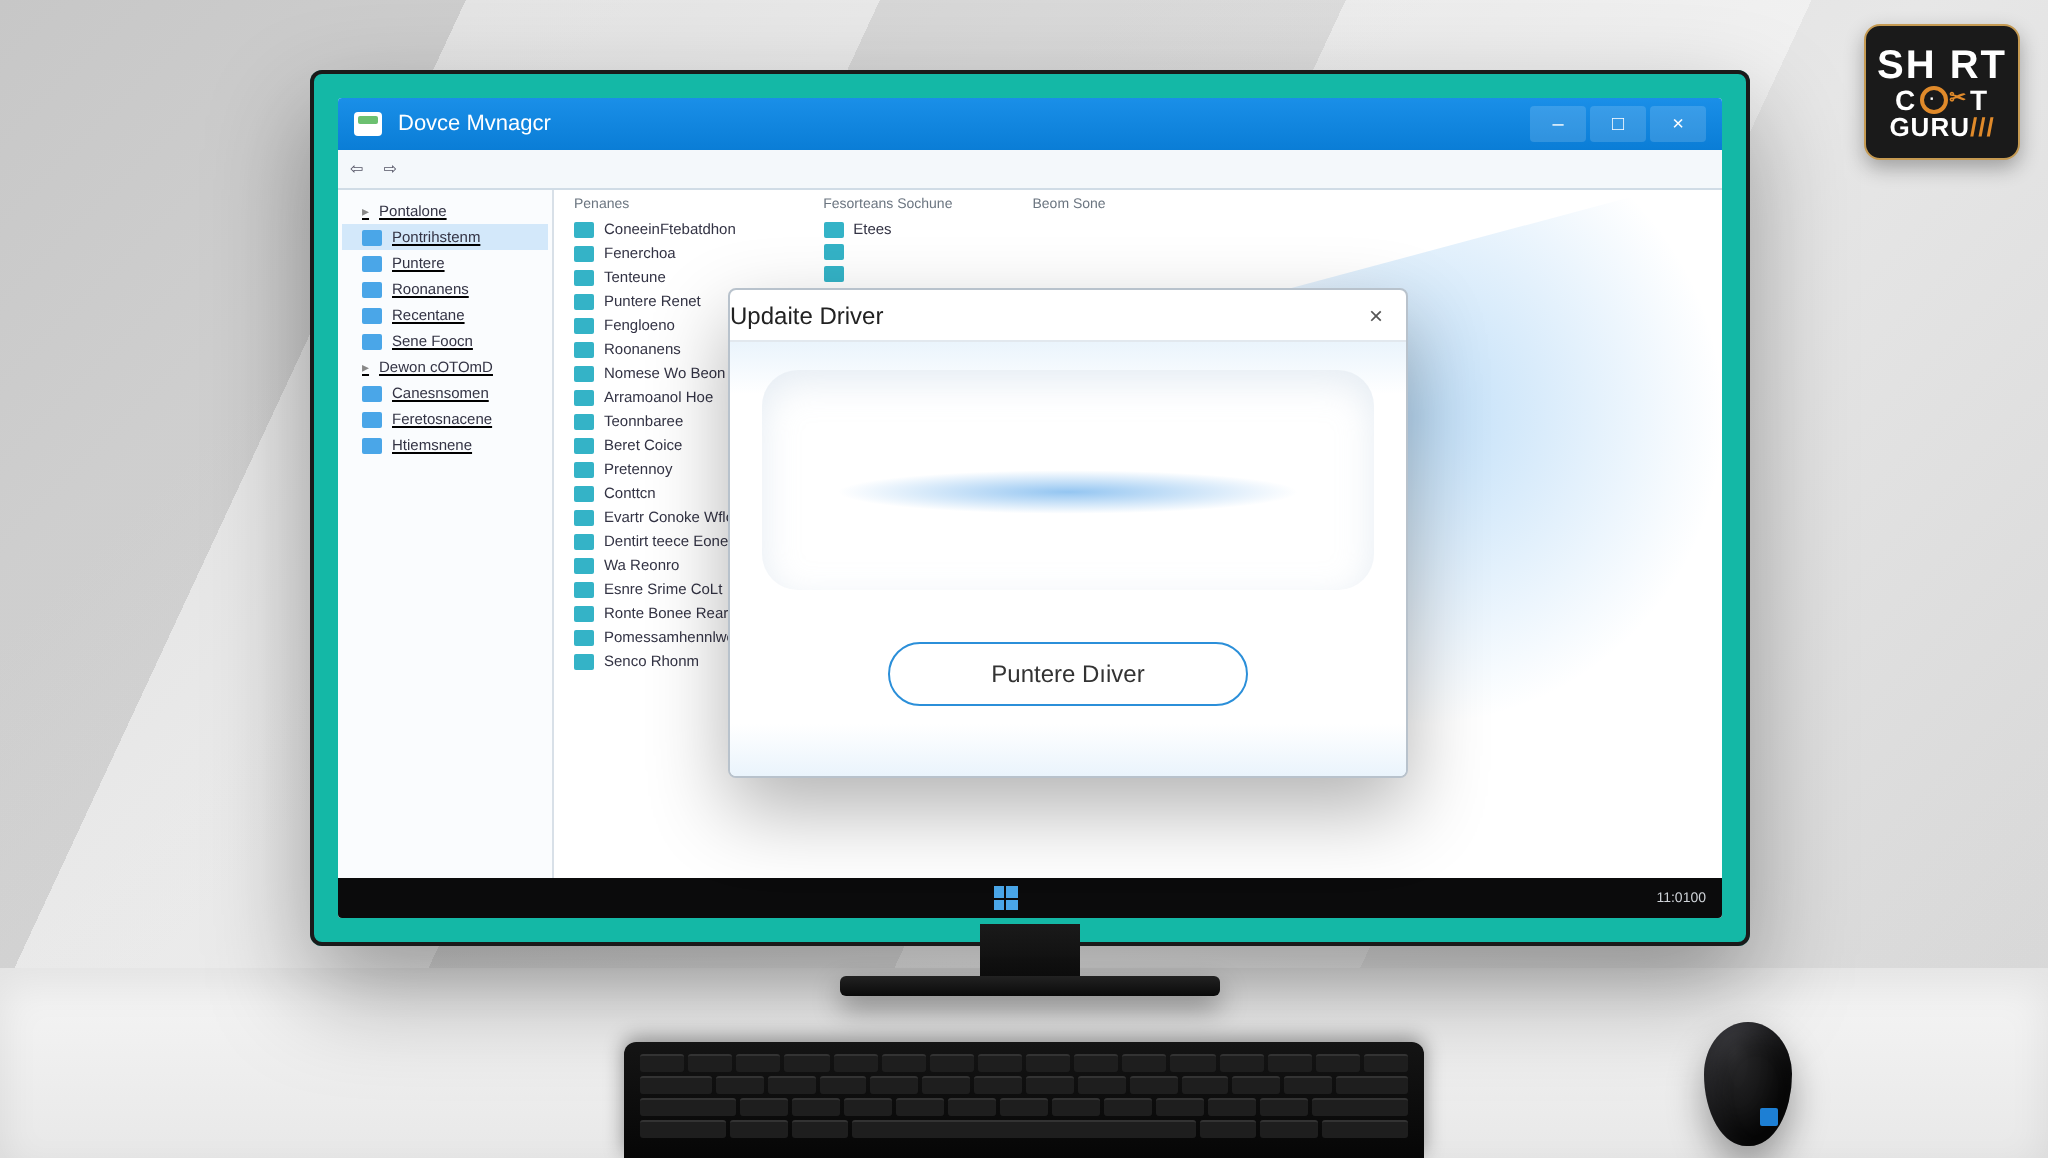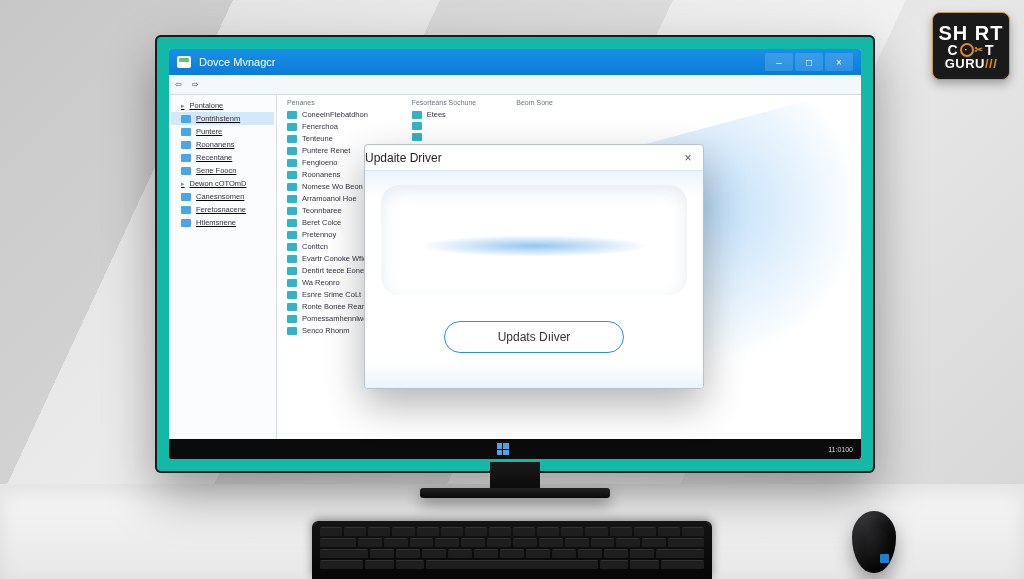--- a/index.html
+++ b/index.html
@@ -570,21 +570,21 @@
       </div>
     </div>
 
     <div class="modal">
       <div class="modal-titlebar">
         <span>Updaite Driver</span>
         <span class="modal-close">×</span>
       </div>
       <div class="modal-body">
         <div class="modal-art"></div>
-        <div class="modal-btn">Updats Dıiver</div>
+        <div class="modal-btn">Puntere Dıiver</div>
       </div>
     </div>
 
   </div>
 </div>
 
 <div class="monitor-stand-neck"></div>
 <div class="monitor-stand-base"></div>
 
 <div class="keyboard">

